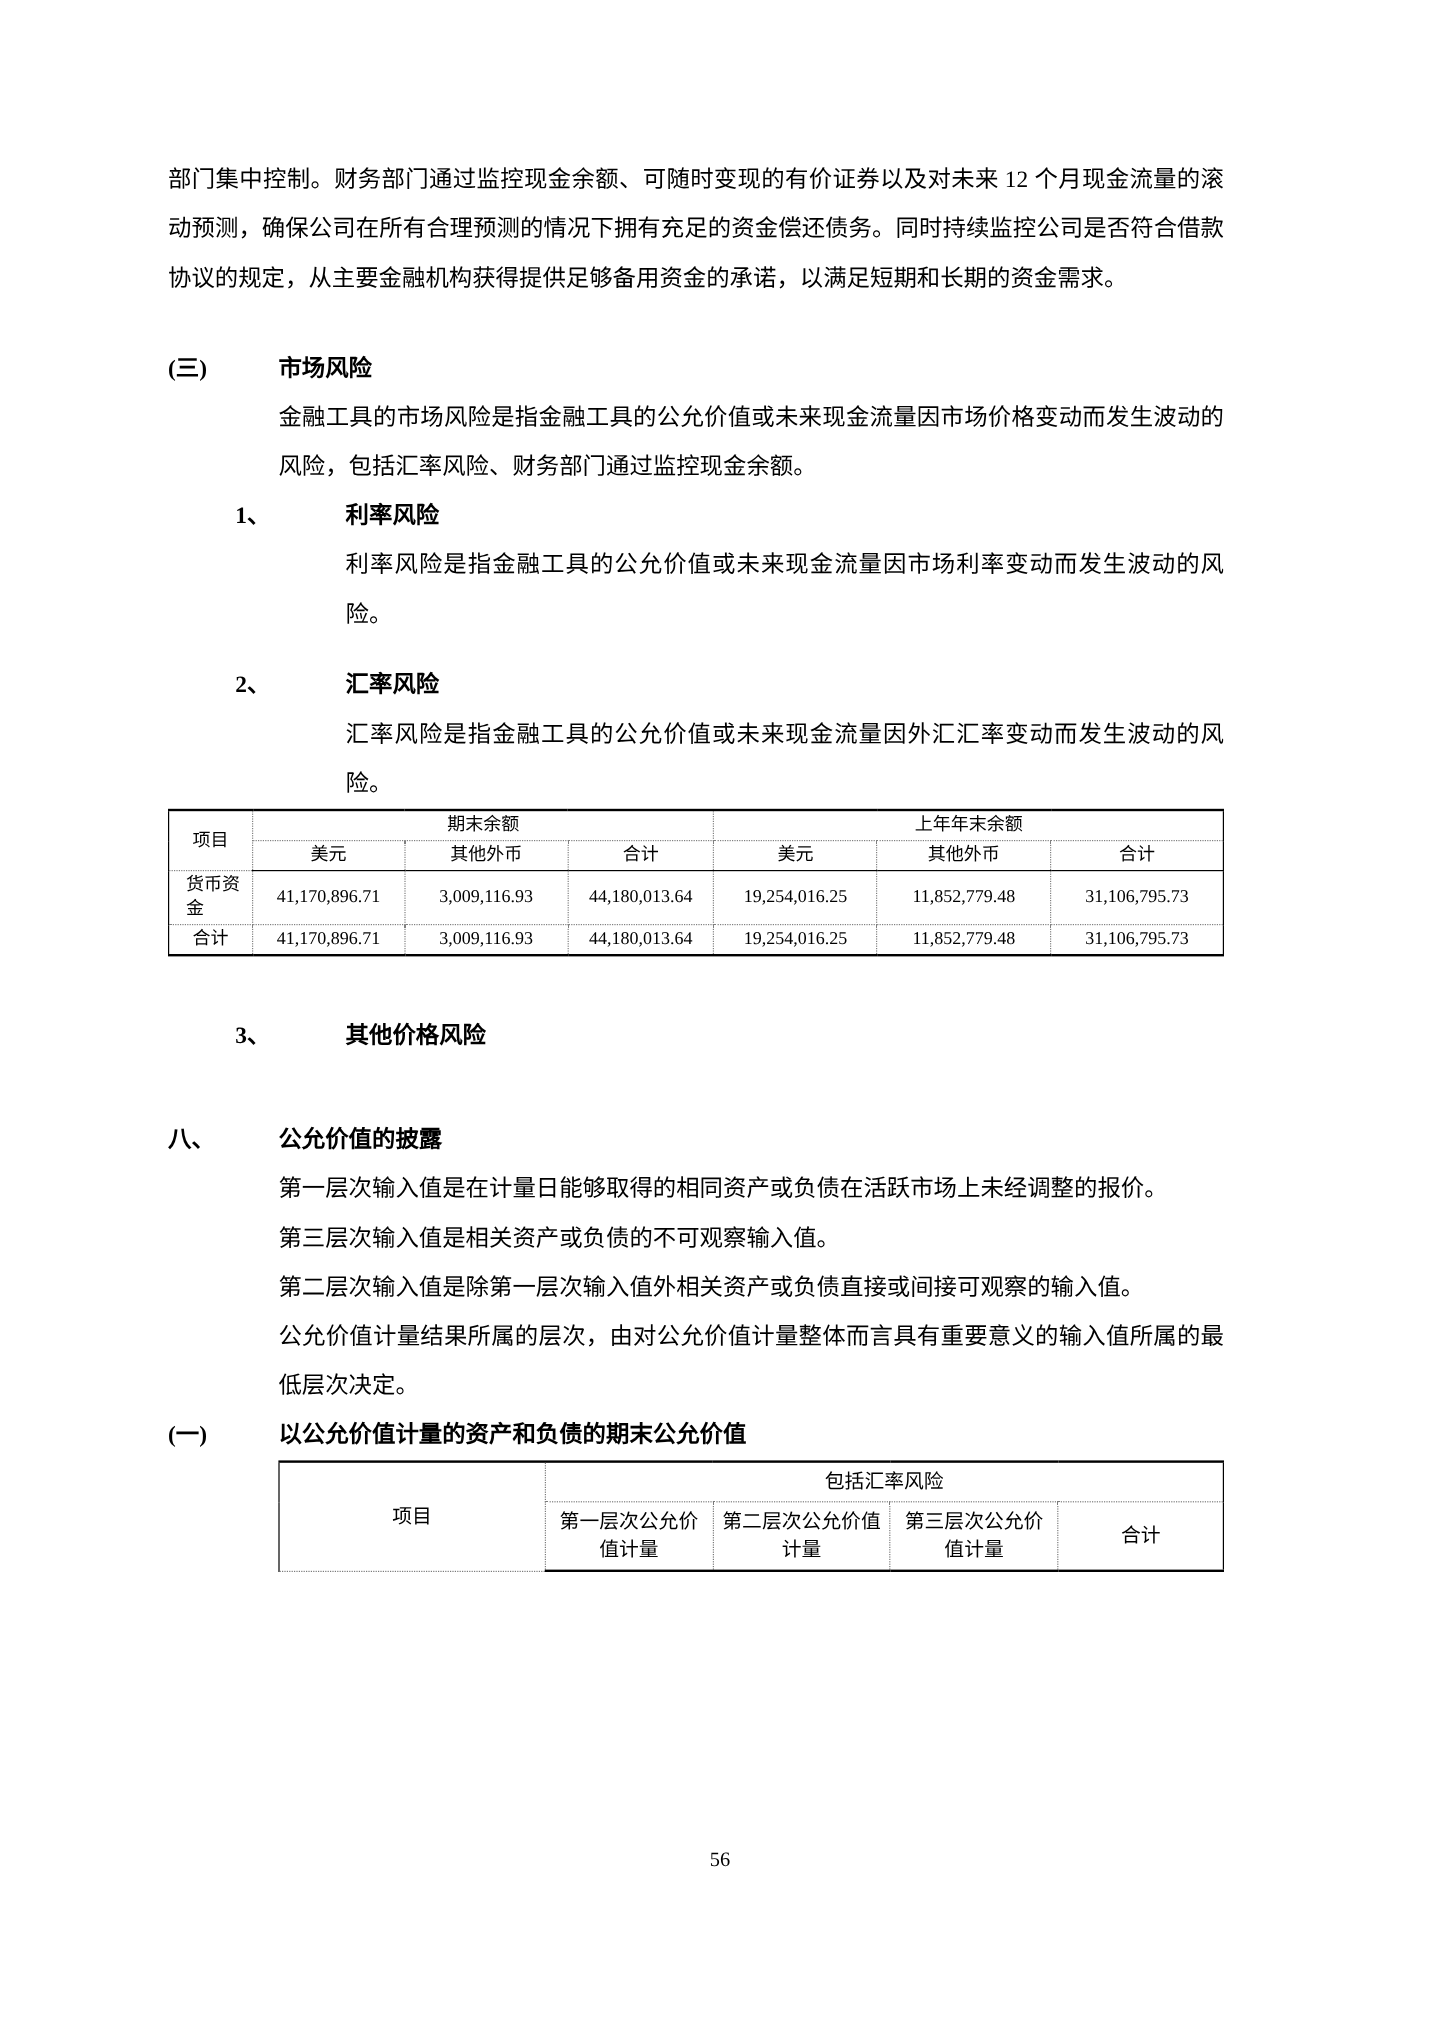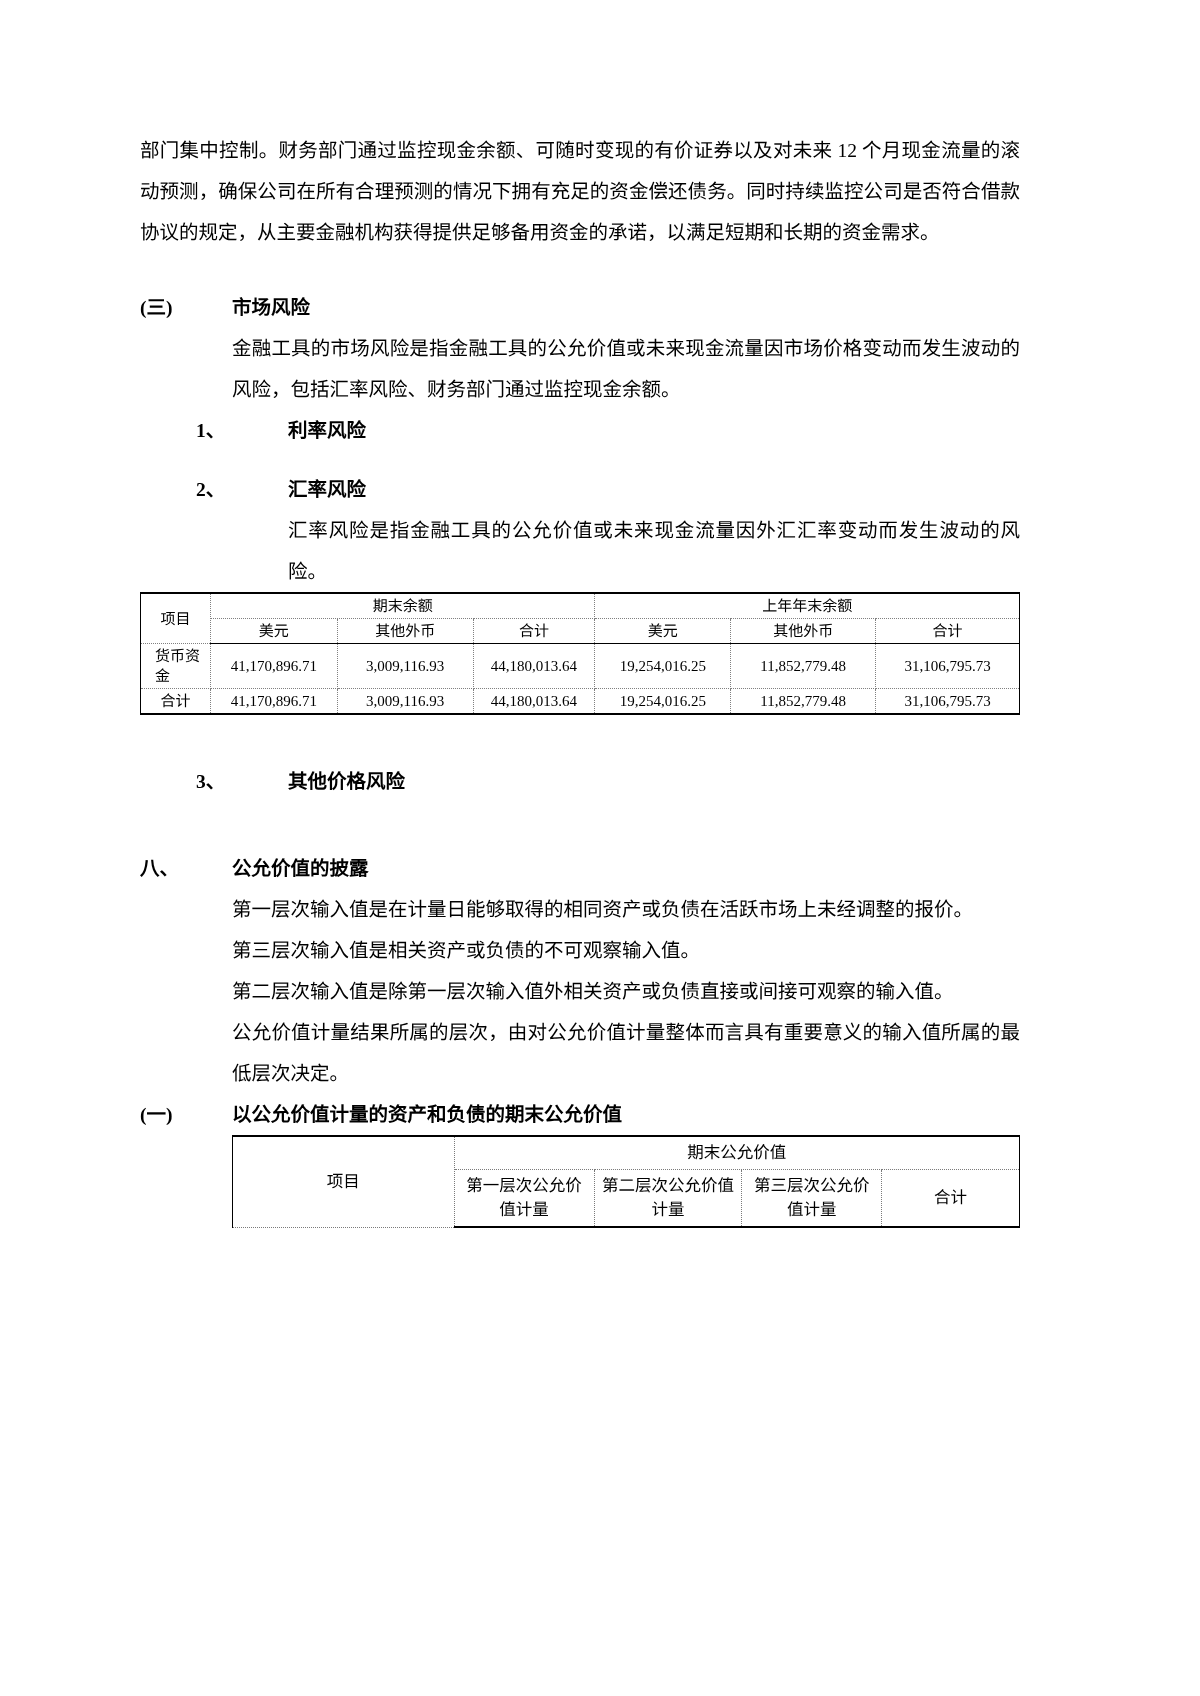--- a/index.html
+++ b/index.html
@@ -115,20 +115,21 @@
     <div class="heading-row hr-l0">
       <span class="num">(三)</span>
       <span>市场风险</span>
     </div>
     <p class="para block-l1">金融工具的市场风险是指金融工具的公允价值或未来现金流量因市场价格变动而发生波动的风险，包括汇率风险、财务部门通过监控现金余额。</p>
 
     <div class="heading-row hr-l1">
       <span class="num">1、</span>
       <span>利率风险</span>
     </div>
+    <p class="para block-l2">利率风险是指金融工具的公允价值或未来现金流量因市场利率变动而发生波动的风险。</p>
 
     <div class="spacer-sm"></div>
 
     <div class="heading-row hr-l1">
       <span class="num">2、</span>
       <span>汇率风险</span>
     </div>
     <p class="para block-l2">汇率风险是指金融工具的公允价值或未来现金流量因外汇汇率变动而发生波动的风险。</p>
 
     <div class="tbl-wrap">
@@ -206,27 +207,28 @@
         <colgroup>
           <col style="width:222px">
           <col style="width:140px">
           <col style="width:148px">
           <col style="width:140px">
           <col style="width:138px">
         </colgroup>
         <tbody>
           <tr>
             <td rowspan="2" class="top-rule left-edge">项目</td>
-            <td colspan="4" class="top-rule right-edge">期末公允价值</td>
+            <td colspan="4" class="top-rule right-edge">包括汇率风险</td>
           </tr>
           <tr>
             <td class="bottom-rule">第一层次公允价值计量</td>
             <td class="bottom-rule">第二层次公允价值计量</td>
             <td class="bottom-rule">第三层次公允价值计量</td>
             <td class="bottom-rule right-edge">合计</td>
           </tr>
         </tbody>
       </table>
     </div>
 
   </div>
 
+  <div class="page-number">56</div>
 </div>
 
 </body></html>

